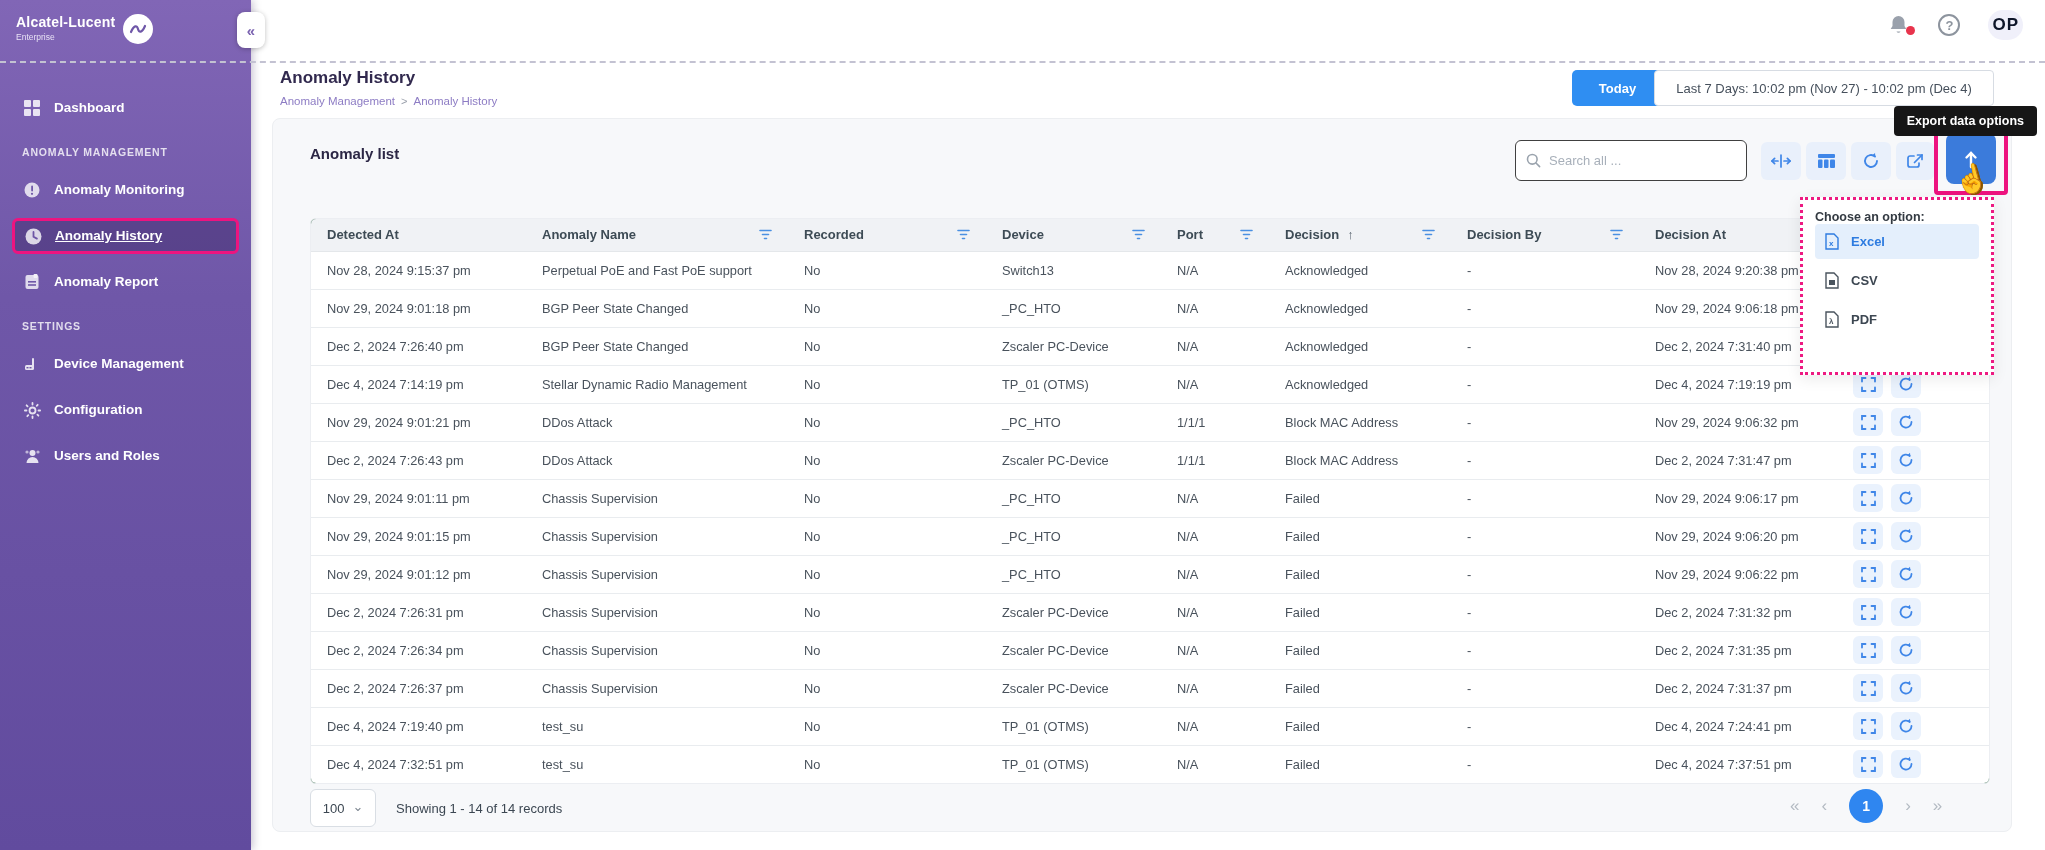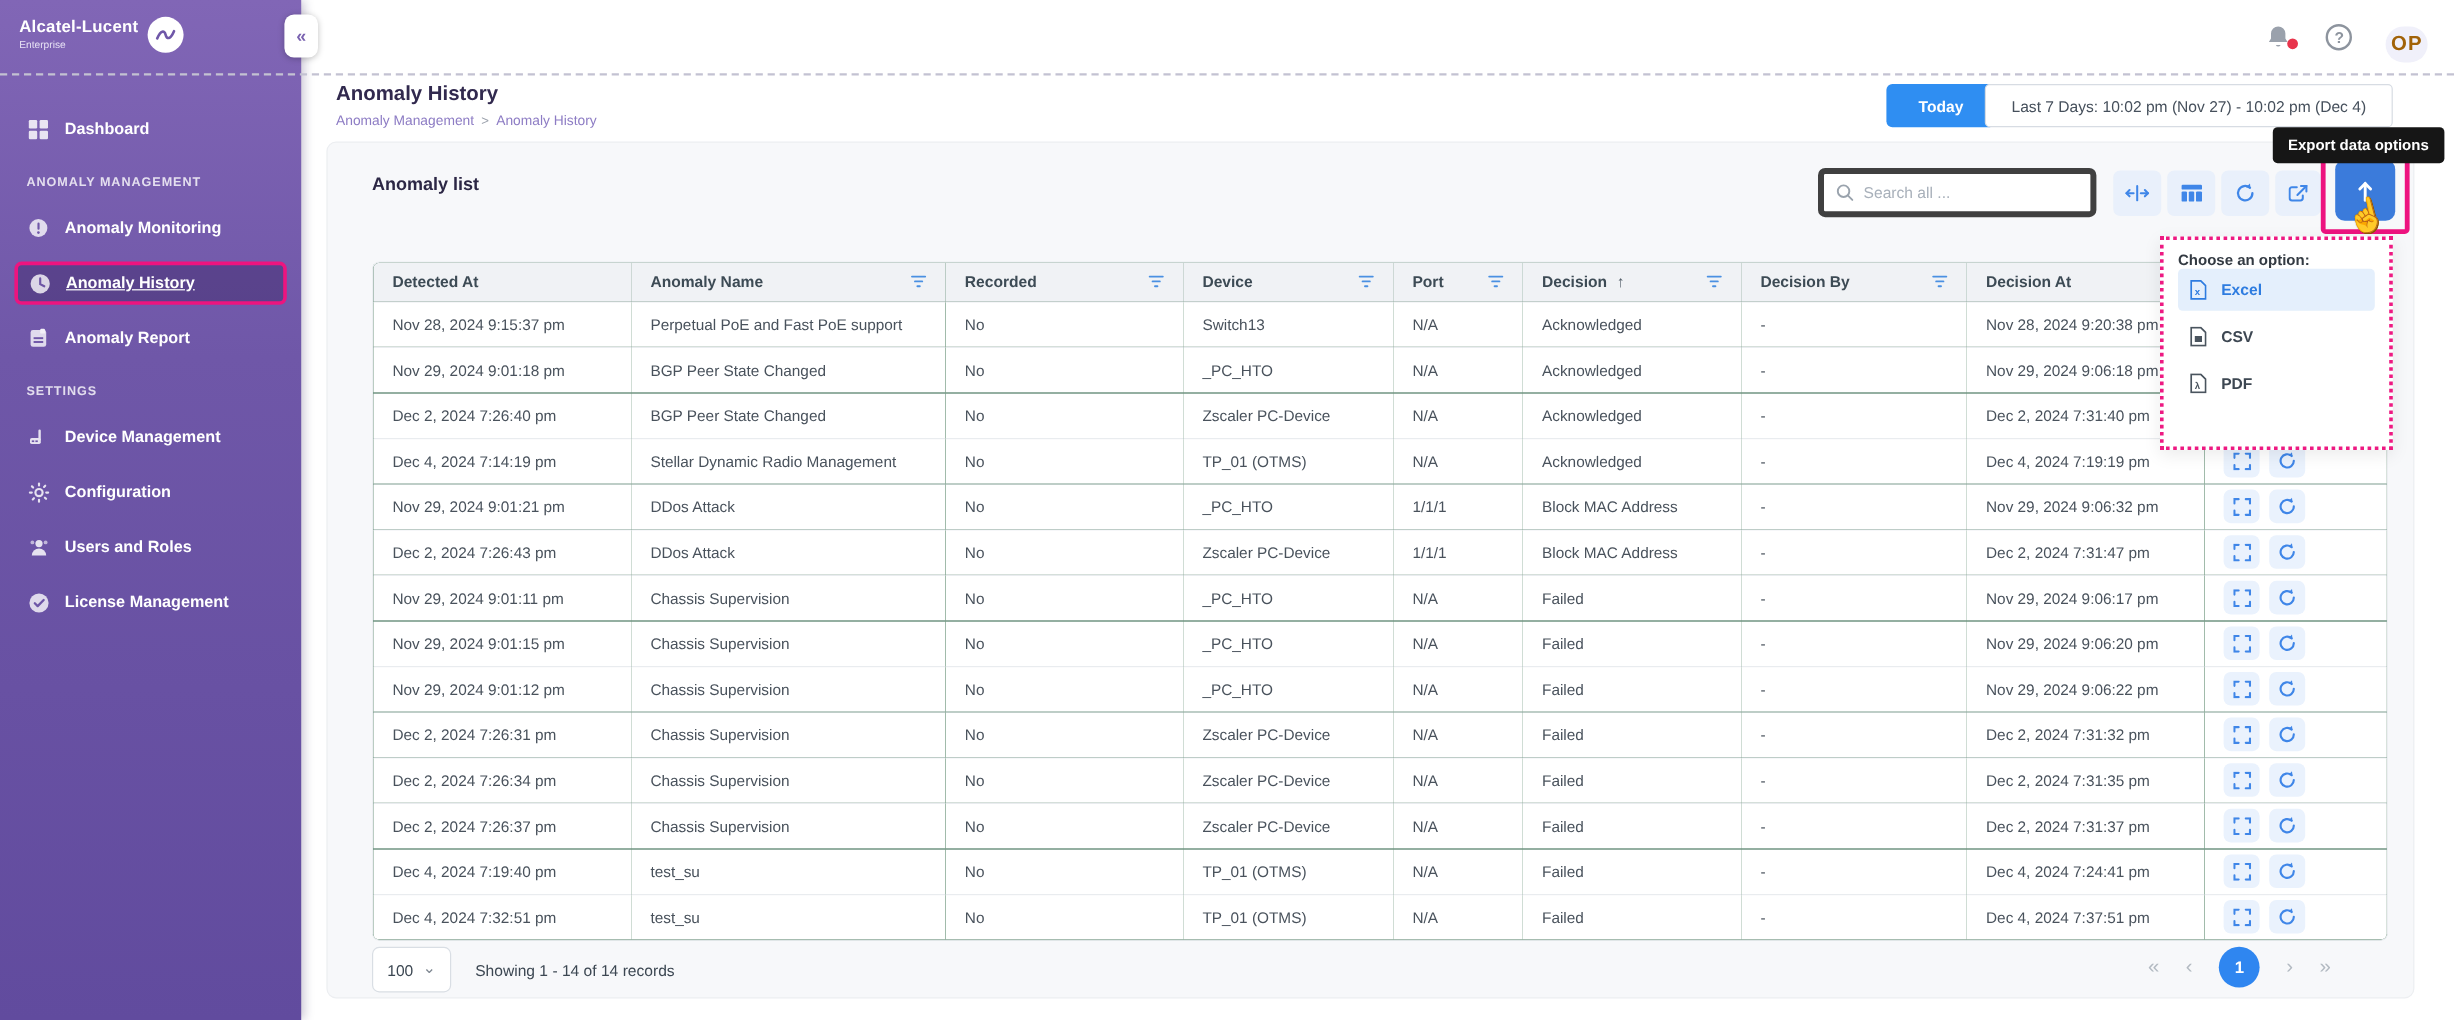--- a/index.html
+++ b/index.html
@@ -34,21 +34,21 @@
   .collapse-tab {
     position:absolute; left:237px; top:12px; width:28px; height:36px; background:#fff; border-radius:8px;
     box-shadow:0 1px 5px rgba(0,0,0,.25); z-index:6; color:#7a62b0; font-size:15px; font-weight:bold;
     display:flex; align-items:center; justify-content:center; cursor:pointer;
   }
   
   .topbar-right { position:absolute; top:10px; right:22px; display:flex; align-items:center; gap:28px; z-index:5; }
   .bell-wrap { position:relative; width:22px; height:22px; }
   .bell-dot { position:absolute; right:-5px; bottom:1px; width:9px; height:9px; border-radius:50%; background:#e8344c; }
   .help-circle { width:22px; height:22px; border-radius:50%; border:2px solid #8d949e; color:#8d949e; font-size:13px; font-weight:bold; display:flex; align-items:center; justify-content:center; }
-  .avatar { min-width:34px; height:30px; border-radius:15px; background:#f0f0fa; color:#a16207; font-size:17px; font-weight:bold; display:flex; align-items:center; justify-content:center; letter-spacing:1px; padding:0 4px;margin-top:12px; }
+  .avatar { min-width:34px; height:30px; border-radius:15px; background:#f0f0fa; color:#0f172a; font-size:17px; font-weight:bold; display:flex; align-items:center; justify-content:center; letter-spacing:1px; padding:0 4px; }
   
   .page-title { position:absolute; left:280px; top:68px; font-size:17px; font-weight:bold; color:#31294e; }
   .breadcrumb { position:absolute; left:280px; top:95px; font-size:11.5px; color:#8d7cc4; display:flex; gap:6px; align-items:center; }
   .breadcrumb .sep { color:#9aa0ab; font-size:11px; }
   .today-btn {
     position:absolute; left:1572px; top:70px; width:91px; height:36px; background:#2f8ef2; color:#fff;
     border:none; border-radius:5px; font-size:13px; font-weight:bold; cursor:pointer; font-family:inherit;
   }
   .date-range {
     position:absolute; left:1654px; top:70px; width:340px; height:36px; background:#fff; border:1px solid #d7dce3;
@@ -58,21 +58,21 @@
     position:absolute; top:106px; right:8px; height:30px; background:#161616; color:#fff; border-radius:4px;
     font-size:12.5px; font-weight:bold; display:flex; align-items:center; padding:0 13px; z-index:50;
   }
   
   .card {
     position:absolute; left:272px; top:118px; width:1740px; height:714px;
     background:#f7f8fa; border:1px solid #eceef1; border-radius:8px;
   }
   .list-title { position:absolute; left:310px; top:145px; font-size:15px; font-weight:bold; color:#2c2745; }
   .search-box {
-    position:absolute; left:1515px; top:140px; width:232px; height:41px; background:#fff; border:5px solid #404040;
+    position:absolute; left:1515px; top:140px; width:232px; height:41px; background:#fff; border:1px solid #404040;
     border-radius:6px; display:flex; align-items:center; padding:0 10px; gap:8px;
   }
   .search-box input { border:none; outline:none; flex:1; font-size:13px; color:#55606b; font-family:inherit; background:transparent; }
   .search-box input::placeholder { color:#a8b0ba; }
   .tbtn {
     position:absolute; top:142px; width:40px; height:38px; background:#e9f0fb; border:none; border-radius:6px;
     display:flex; align-items:center; justify-content:center; cursor:pointer;
   }
   .export-btn {
     position:absolute; left:1946px; top:133px; width:50px; height:51px; background:#3b7bdb; border:none; border-radius:8px;
@@ -228,29 +228,20 @@
               <circle cx="9.5" cy="6" r="3"></circle>
               <path d="M3.5 16 a6 6 0 0 1 12 0 z"></path>
               <circle cx="4" cy="5" r="1.6" opacity=".7"></circle>
               <circle cx="15" cy="5" r="1.6" opacity=".7"></circle>
             </g>
           </svg>
       </span>
       <span class="lbl">Users and Roles</span>
     </div>
 
-    <div class="side-item">
-      <span class="sicon">
-        <svg width="19" height="19" viewBox="0 0 19 19">
-            <circle cx="9.5" cy="9.5" r="8" fill="#fff" opacity=".85"></circle>
-            <path d="M6 9.7 l2.4 2.4 L13.4 7" stroke="#6f57a8" stroke-width="1.9" fill="none" stroke-linecap="round" stroke-linejoin="round"></path>
-          </svg>
-      </span>
-      <span class="lbl">License Management</span>
-    </div>
   </div>
 </div>
 
 <div class="collapse-tab">
   <span>«</span>
 </div>
 <div class="top-dash"></div>
 
 <div class="topbar-right">
   <div class="bell-wrap">

